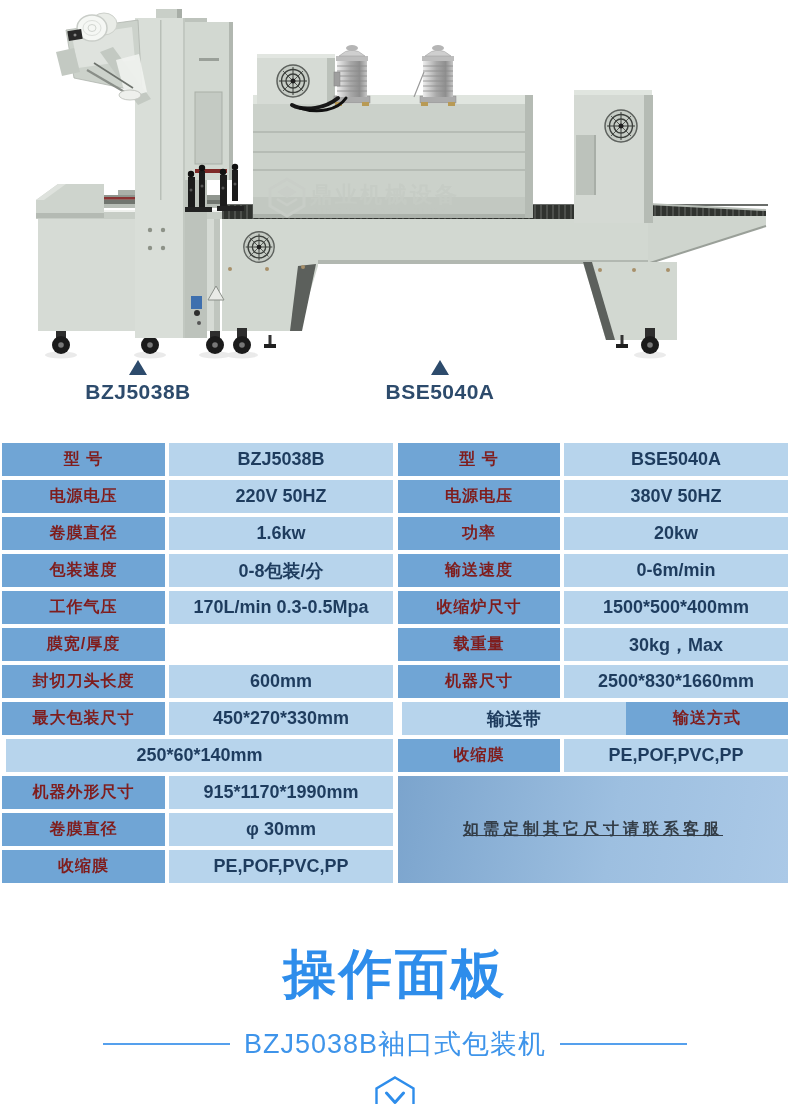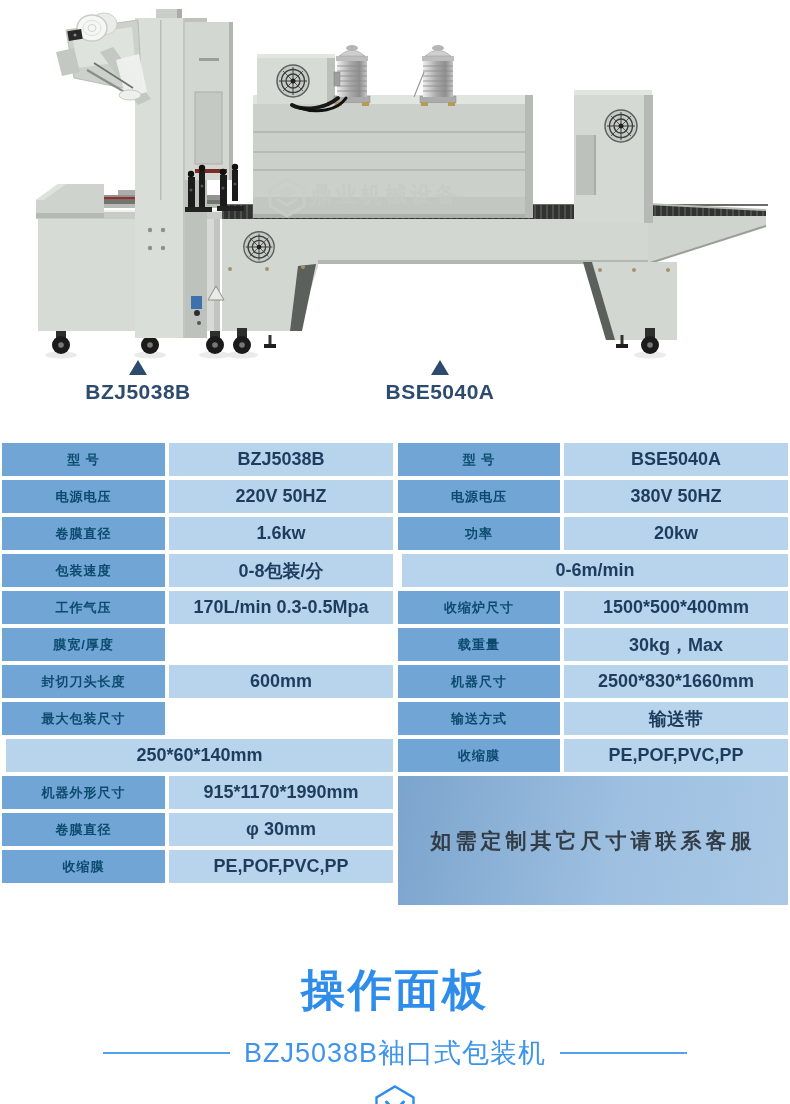--- a/index.html
+++ b/index.html
@@ -18,33 +18,33 @@
   .cap1{left:78px;} .cap2{left:380px;}
 
   
   .spec-area{display:flex;margin:0 2px;gap:5px;}
   .tbl{display:flex;flex-direction:column;}
   .tbl-left{width:391px;}
   .tbl-right{flex:1;}
   .row{display:flex;height:33px;margin-bottom:4px;}
   .tbl .row:last-child{margin-bottom:0;}
   .cell{display:flex;align-items:center;justify-content:center;white-space:nowrap;}
-  .cell.label{width:163px;background:#70a5d5;color:#0c4a6e;
-              font-size:13px;font-weight:bold;letter-spacing:1px;}
+  .cell.label{width:163px;background:#70a5d5;color:#7f1d1d;
+              font-size:16px;font-weight:bold;letter-spacing:1px;}
   .tbl-right .cell.label{width:162px;}
   .cell.value{flex:1;margin-left:4px;background:#b7d4ec;color:#1e3c5e;
               font-size:18px;font-weight:bold;}
-  .note-cell{height:129px;display:flex;align-items:center;justify-content:center;
+  .note-cell{height:107px;display:flex;align-items:center;justify-content:center;
              background:linear-gradient(100deg,#7ba4cd 0%,#9dbfe0 55%,#abc9e7 100%);
-             color:#333d47;font-size:21px;font-weight:bold;letter-spacing:4px;
-             white-space:nowrap;}
+             color:#333d47;font-size:16px;font-weight:bold;letter-spacing:4px;
+             white-space:nowrap;text-decoration:underline;}
 
   
   .footer{padding-top:56px;text-align:center;}
-  .footer-title{font-size:44px;font-weight:bold;color:#2e8deb;letter-spacing:3px;text-align:center;}
+  .footer-title{font-size:53px;font-weight:bold;color:#2e8deb;letter-spacing:3px;text-align:center;}
   .subtitle-row{margin-top:15px;display:flex;align-items:center;justify-content:center;}
   .hline{width:127px;height:2px;background:#55a0ed;}
   .subtitle{font-size:27px;color:#3e94ea;letter-spacing:1px;margin:0 14px;white-space:nowrap;}
   .hex-wrap{margin-top:13px;}
 </style>
 </head>
 <body>
 
 <div class="page">
 
@@ -324,20 +324,21 @@
         </div>
       <div class="row">
           <div class="cell label">膜宽/厚度</div>
         </div>
       <div class="row">
           <div class="cell label">封切刀头长度</div>
           <div class="cell value">600mm</div>
         </div>
       <div class="row">
           <div class="cell label">最大包装尺寸</div>
+          <div class="cell value">450*270*330mm</div>
         </div>
       <div class="row">
           <div class="cell value">250*60*140mm</div>
         </div>
       <div class="row">
           <div class="cell label">机器外形尺寸</div>
           <div class="cell value">915*1170*1990mm</div>
         </div>
       <div class="row">
           <div class="cell label">卷膜直径</div>
@@ -356,37 +357,38 @@
         </div>
       <div class="row">
           <div class="cell label">电源电压</div>
           <div class="cell value">380V 50HZ</div>
         </div>
       <div class="row">
           <div class="cell label">功率</div>
           <div class="cell value">20kw</div>
         </div>
       <div class="row">
+          <div class="cell label">输送速度</div>
           <div class="cell value">0-6m/min</div>
         </div>
       <div class="row">
           <div class="cell label">收缩炉尺寸</div>
           <div class="cell value">1500*500*400mm</div>
         </div>
       <div class="row">
           <div class="cell label">载重量</div>
           <div class="cell value">30kg，Max</div>
         </div>
       <div class="row">
           <div class="cell label">机器尺寸</div>
           <div class="cell value">2500*830*1660mm</div>
         </div>
       <div class="row">
+          <div class="cell value">输送带</div>
           <div class="cell label">输送方式</div>
-          <div class="cell value">输送带</div>
         </div>
       <div class="row">
           <div class="cell label">收缩膜</div>
           <div class="cell value">PE,POF,PVC,PP</div>
         </div>
       <div class="note-cell">如需定制其它尺寸请联系客服</div>
     </div>
   </div>
 
   <div class="footer">

